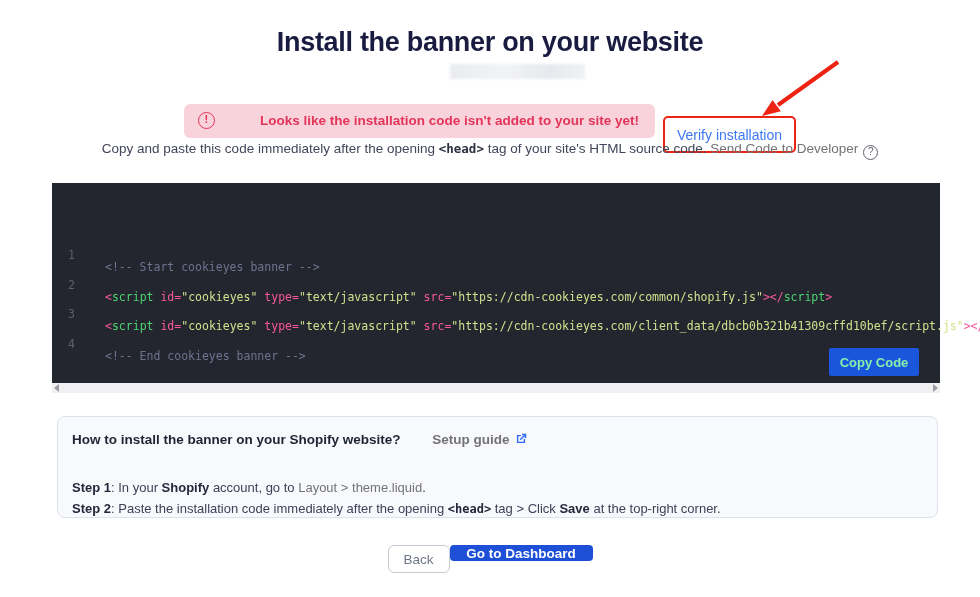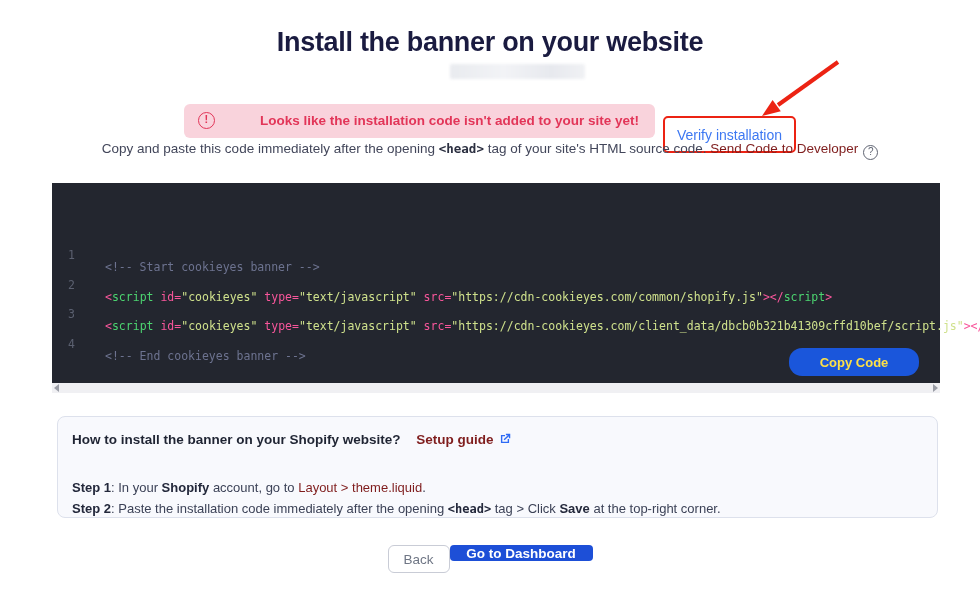--- a/index.html
+++ b/index.html
@@ -25,53 +25,53 @@
   .verify-box { border:2.5px solid #ec2313; border-radius:5px; padding:6px 12px; height:37px;
     display:flex; align-items:center; background:#fff;margin-top:28px; }
   .verify-link { color:#3d78f2; font-size:14px; text-decoration:none; cursor:pointer; }
 
   .anno-arrow { position:absolute; top:56px; left:748px; width:96px; height:70px; pointer-events:none; }
 
   .instruction { position:absolute; top:141px; left:0; width:100%; text-align:center;
     font-size:13.5px; color:#42465a; }
   .instruction .mono-bold { font-family:"DejaVu Sans Mono","Liberation Mono",monospace;
     font-weight:bold; font-size:12.5px; color:#2b2f40; }
-  .link-blue { color:#7f1d1d; text-decoration:none; cursor:pointer; }
+  .link-blue { color:#737373; text-decoration:none; cursor:pointer; }
   .q-icon { display:inline-block; width:15px; height:15px; border:1.3px solid #5f6472;
     border-radius:50%; color:#5f6472; font-size:10px; line-height:12.5px; text-align:center;
     vertical-align:-2px; margin-left:5px; }
 
   .code-block { position:absolute; top:183px; left:52px; width:888px; height:200px;
     background:#23262f; }
   .code-lines { margin-top:64px; font-family:"DejaVu Sans Mono","Liberation Mono",monospace;
     font-size:11.5px; line-height:17.5px; white-space:pre; }
   .code-line { display:flex; }
   .ln { width:38px; padding-left:16px; color:#5b6070; flex:0 0 auto; }
   .code-text { padding-left:15px;margin-top:12px; }
   .tk-comment { color:#6d7390; }
   .tk-punct { color:#f8569b; }
   .tk-attr { color:#f8569b; }
   .tk-tag { color:#4cd470; }
   .tk-str { color:#cfe18c; }
   .tk-plain { color:#d8dbe4; }
 
-  .copy-btn { position:absolute; right:21px; bottom:7px; width:130px; height:28px;
-    background:#1a56db; color:#fde047; font-weight:bold; font-size:13px; border:none;
-    border-radius:13px; cursor:pointer; font-family:"Liberation Sans",sans-serif; }
+  .copy-btn { position:absolute; right:21px; bottom:7px; width:90px; height:28px;
+    background:#1a56db; color:#86efac; font-weight:bold; font-size:13px; border:none;
+    border-radius:2px; cursor:pointer; font-family:"Liberation Sans",sans-serif; }
 
   .hscrollbar { position:absolute; top:383px; left:52px; width:888px; height:10px;
     background:#f0f0f3; display:flex; align-items:center; justify-content:space-between; }
   .sb-arrow { width:0; height:0; border-top:4px solid transparent; border-bottom:4px solid transparent; cursor:pointer; }
   .sb-left { border-right:5px solid #9a9da6; margin-left:2px; }
   .sb-right { border-left:5px solid #9a9da6; margin-right:2px; }
 
   .guide-panel { position:absolute; top:416px; left:57px; width:881px; height:102px;
     background:#f8f9fd; border:1px solid #dde1ec; border-radius:8px; padding:15px 14px; }
   .guide-q { font-size:13.5px; color:#1f2433; font-weight:bold; }
-  .guide-q .setup { margin-left:12px; font-weight:bold; font-size:13.5px; }
+  .guide-q .setup { margin-left:28px; font-weight:bold; font-size:13.5px; }
   .ext-icon { display:inline-block; vertical-align:-2px; margin-left:4px; }
   .guide-steps { margin-top:28px; font-size:13px; color:#3c4257; line-height:21px; }
   .bold-dark { font-weight:bold; color:#23283b; }
   .mono-bold-sm { font-family:"DejaVu Sans Mono","Liberation Mono",monospace; font-weight:bold;
     font-size:12px; color:#23283b; }
 
   .footer-actions { position:absolute; top:545px; left:0; width:100%; display:flex;
     justify-content:center; }
   .back-btn { width:62px; height:28px; background:#fff; border:1px solid #c9ccd6;
     border-radius:6px; color:#6f7685; font-size:13.5px; cursor:pointer;

